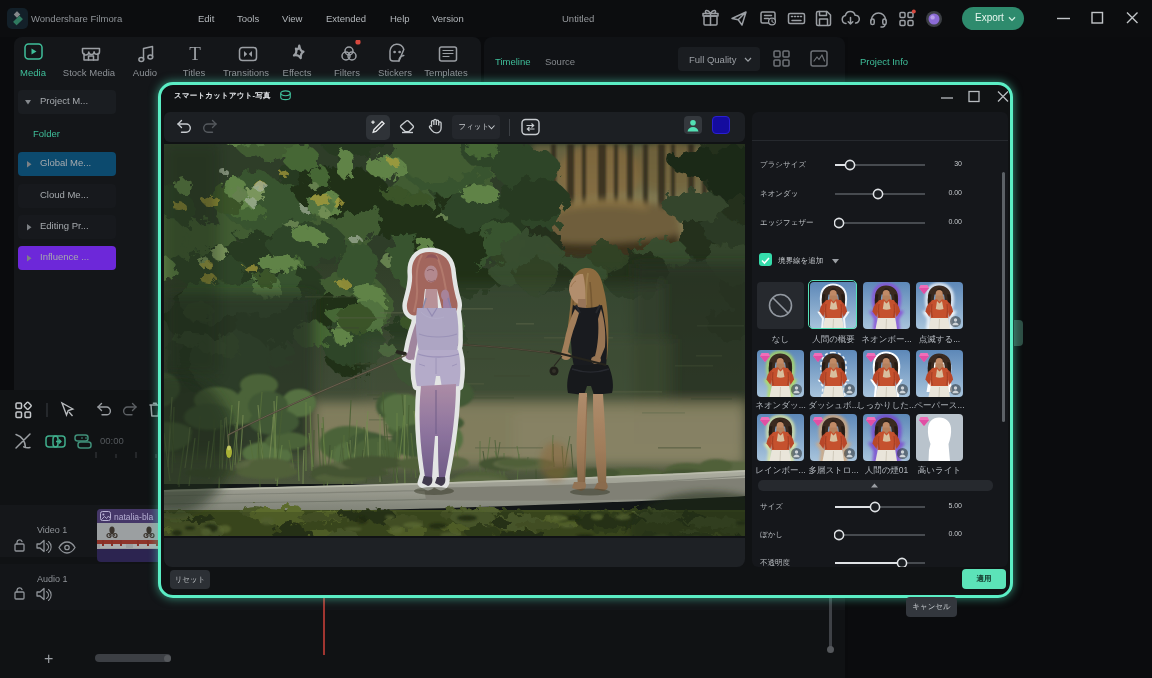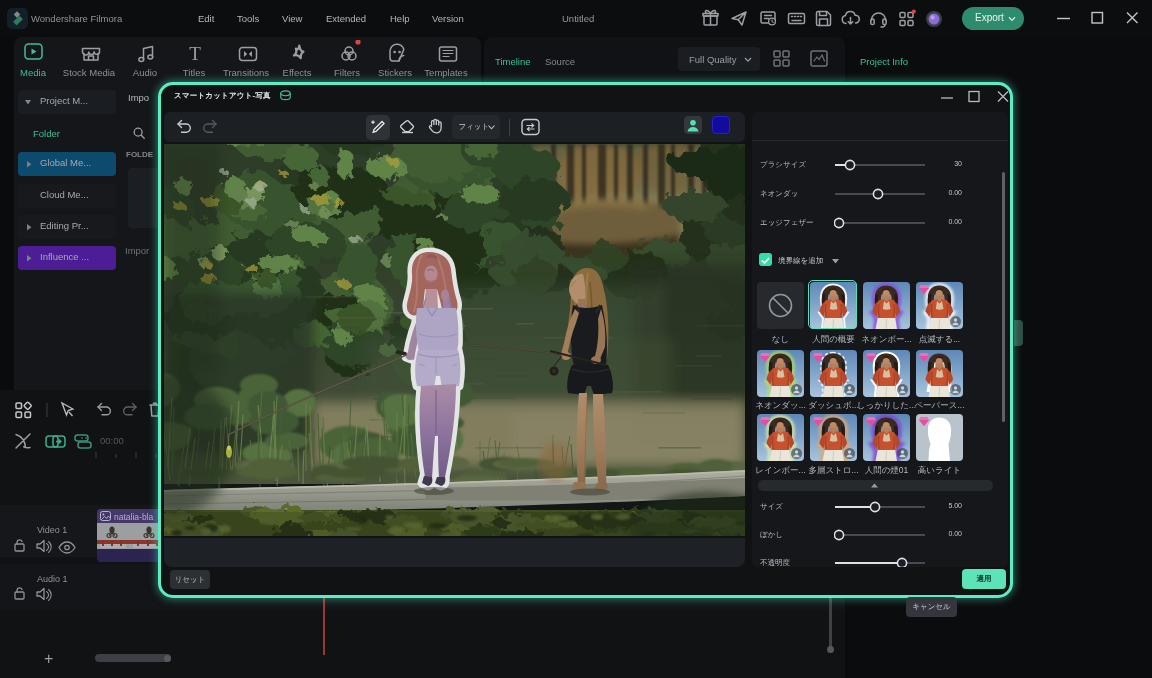--- a/index.html
+++ b/index.html
@@ -200,36 +200,26 @@
     <div class="abs" style="left:15px;top:38px;color:#3fbf9a;">Folder</div>
     <div class="abs" style="left:0;top:62px;width:98px;height:24px;background:#0c4a6e;border-radius:4px;padding:5px 0 0 22px;">Global Me...</div>
     <svg class="abs" style="left:9px;top:71px;" width="5" height="7">
         <path d="M0 0v6.5l4.5-3.2z" fill="#7d8185"></path>
       </svg>
     <div class="abs" style="left:0;top:94px;width:98px;height:24px;background:#17191d;border-radius:4px;padding:5px 0 0 22px;">Cloud Me...</div>
     <div class="abs" style="left:0;top:125px;width:98px;height:24px;background:#17191d;border-radius:4px;padding:5px 0 0 22px;">Editing Pr...</div>
     <svg class="abs" style="left:9px;top:134px;" width="5" height="7">
         <path d="M0 0v6.5l4.5-3.2z" fill="#7d8185"></path>
       </svg>
-    <div class="abs" style="left:0;top:156px;width:98px;height:24px;background:#4c1d95;border-radius:4px;padding:5px 0 0 22px;">Influence ...</div>
+    <div class="abs" style="left:0;top:156px;width:98px;height:24px;background:#6d28d9;border-radius:4px;padding:5px 0 0 22px;">Influence ...</div>
     <svg class="abs" style="left:9px;top:165px;" width="5" height="7">
         <path d="M0 0v6.5l4.5-3.2z" fill="#7d8185"></path>
       </svg>
   </div>
 
-  <div class="abs" style="left:122px;top:90px;width:40px;height:300px;color:#8f9398;">
-    <div class="abs" style="left:6px;top:2px;font-size:9.5px;color:#b6babd;">Impo</div>
-    <svg class="abs" style="left:10px;top:36px;" width="14" height="14" viewBox="0 0 16 16">
-        <circle cx="7" cy="7" r="4.5" class="ico"></circle>
-        <path d="M10.5 10.5 14 14" class="ico"></path>
-      </svg>
-    <div class="abs" style="left:4px;top:60px;font-size:8px;font-weight:bold;color:#83878b;">FOLDE</div>
-    <div class="abs" style="left:6px;top:78px;width:34px;height:60px;background:#1b1e22;border-radius:4px 0 0 4px;"></div>
-    <div class="abs" style="left:3px;top:155px;font-size:9.5px;color:#6f7377;">Impor</div>
-  </div>
 
   <div class="abs" style="left:484px;top:37px;width:361px;height:353px;background:#101215;border-radius:8px 8px 0 0;"></div>
   <div class="abs" style="left:495px;top:56px;font-size:9.5px;color:#3fbf9a;">Timeline</div>
   <div class="abs" style="left:545px;top:56px;font-size:9.5px;color:#85898d;">Source</div>
   <div class="abs" style="left:678px;top:47px;width:82px;height:24px;background:#1a1d21;border-radius:4px;color:#9b9fa4;font-size:9.5px;padding:7px 0 0 11px;">Full Quality
     <svg class="abs" style="right:8px;top:10px;" width="8" height="6" viewBox="0 0 8 6">
         <path d="M1 1 4 4.2 7 1" stroke="#9b9fa4" stroke-width="1.2" fill="none"></path>
       </svg>
   </div>
   <svg class="abs" style="left:773px;top:50px;" width="70" height="18" viewBox="0 0 70 18">

